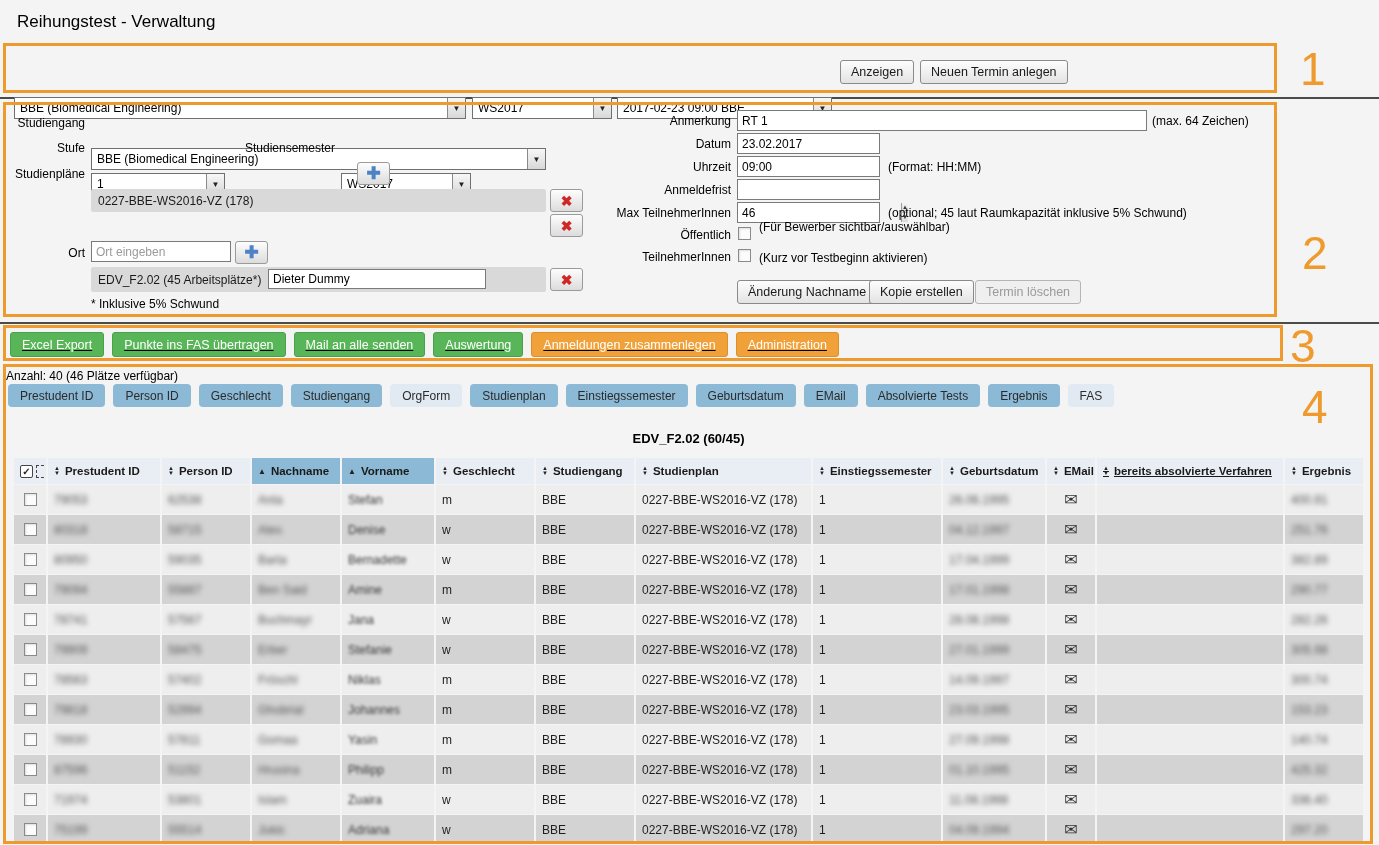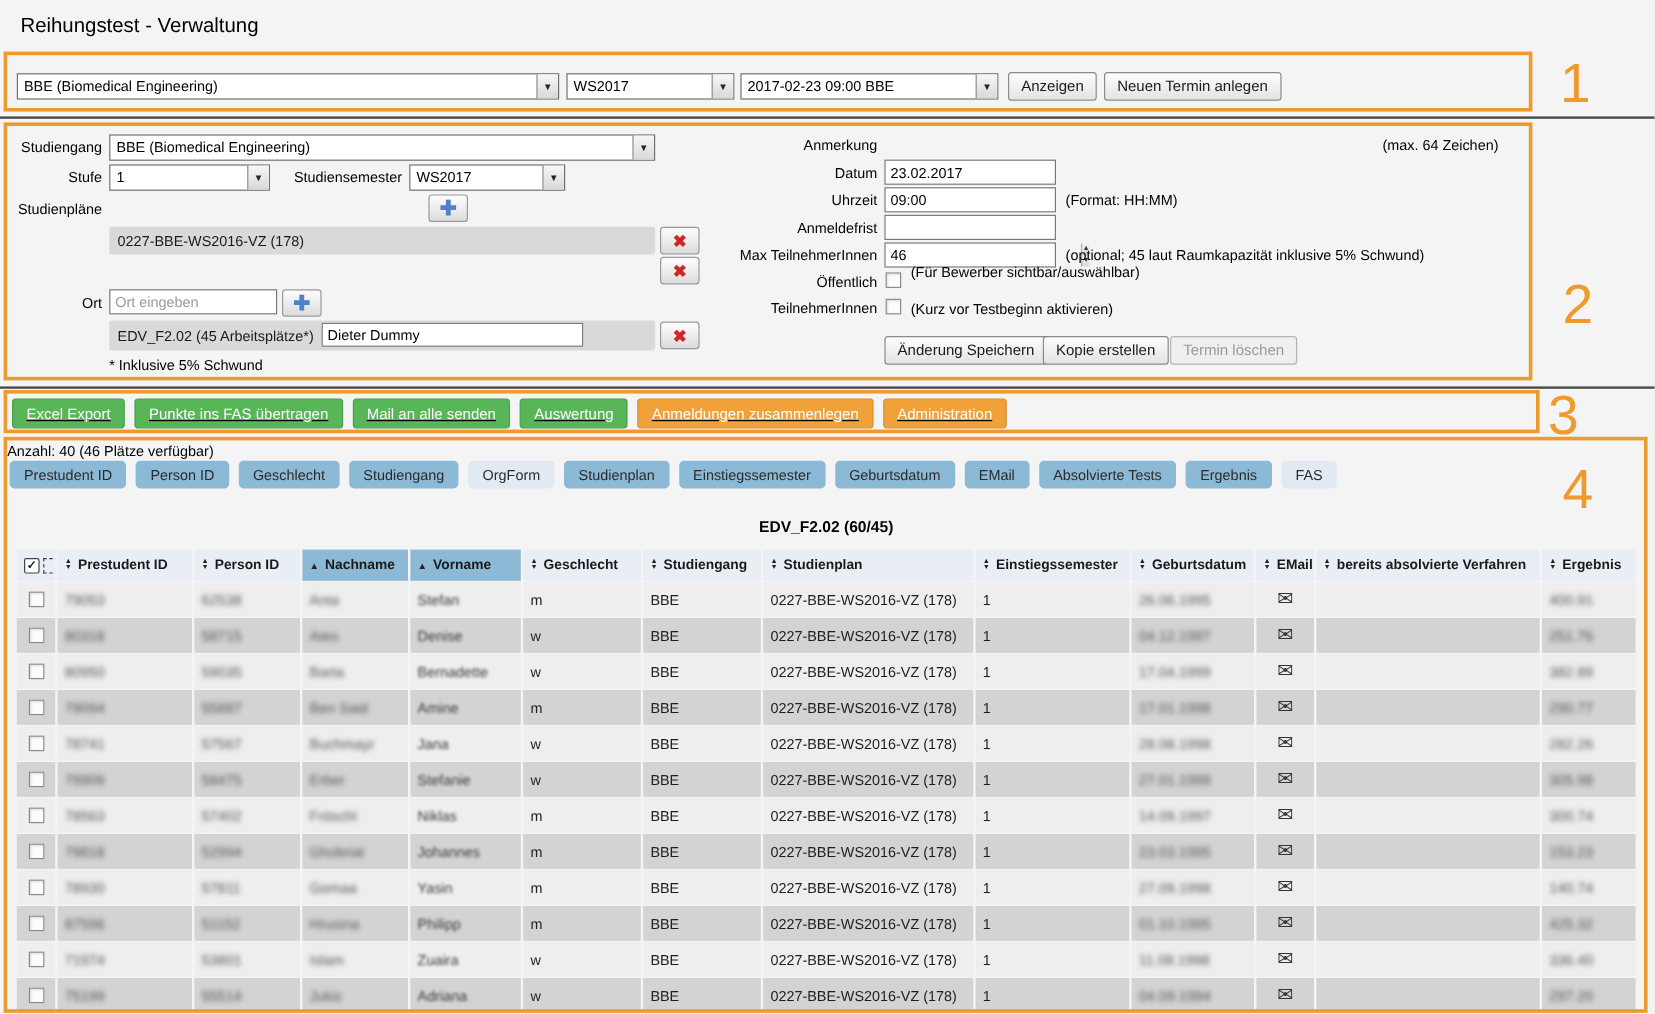--- a/index.html
+++ b/index.html
@@ -7,21 +7,21 @@
   .page { position:relative; width:1379px; height:845px; background:#f4f4f4; overflow:hidden; font-size:12px; color:#000; }
   .page-title { position:absolute; left:17px; top:12px; font-size:17px; color:#000; }
 
   .hline { position:absolute; left:0; width:1379px; height:2px; background:#4b4b4b; }
 
   
   .obox { position:absolute; border:3px solid #ee9a2d; pointer-events:none; z-index:8; }
   .onum { position:absolute; color:#ee9a2d; font-size:46px; line-height:1; z-index:9; pointer-events:none; }
 
   
-  .sel { position:absolute; height:22px; background:#fff; border:1px solid #707070; display:flex; align-items:center; cursor:pointer; }
+  .sel { position:absolute; height:22px; background:#fff; border:1px solid #707070; display:flex; align-items:center; cursor:pointer;margin-top:36px; }
   .sel-text { flex:1; padding-left:5px; font-size:12px; white-space:nowrap; overflow:hidden; }
   .sel-btn { width:18px; height:100%; border-left:1px solid #8a8a8a; background:linear-gradient(#f7f7f7,#d8d8d8); display:flex; align-items:center; justify-content:center; font-size:8px; color:#222; }
 
   
   .inp { position:absolute; height:21px; border:1px solid #7a7a7a; background:#fff; font-family:"Liberation Sans",sans-serif; font-size:12px; padding:0 4px; color:#000; }
   .inp::placeholder { color:#9a9a9a; }
   .spinwrap { position:absolute; height:21px; border:1px solid #7a7a7a; background:#fff; display:flex; }
   .spinwrap input { flex:1; border:0; outline:0; font-family:"Liberation Sans",sans-serif; font-size:12px; padding:0 4px; background:transparent; }
   .spin { width:16px; border-left:1px solid #9a9a9a; display:flex; flex-direction:column; }
   .spin i { flex:1; font-style:normal; font-size:6px; line-height:9px; text-align:center; color:#333; background:linear-gradient(#f5f5f5,#d9d9d9); border-bottom:1px solid #bbb; cursor:pointer; }
@@ -142,20 +142,21 @@
     <span>EDV_F2.02 (45 Arbeitsplätze*)</span>
   </div>
   <input class="inp" style="left: 268px; top: 269px; width: 218px; height: 20px;" value="Dieter Dummy">
   <div class="icobtn" style="left:550px;top:268px;">
       <span class="xmark">✖</span>
     </div>
 
   <div class="note" style="left:91px;top:297px;">* Inklusive 5% Schwund</div>
 
   <div class="lbl" style="left:591px;top:114px;width:140px;">Anmerkung</div>
+  <input class="inp" style="left: 737px; top: 110px; width: 410px;" value="RT 1">
   <div class="note" style="left:1152px;top:114px;">(max. 64 Zeichen)</div>
 
   <div class="lbl" style="left:591px;top:137px;width:140px;">Datum</div>
   <input class="inp" style="left: 737px; top: 133px; width: 143px;" value="23.02.2017">
 
   <div class="lbl" style="left:591px;top:160px;width:140px;">Uhrzeit</div>
   <input class="inp" style="left: 737px; top: 156px; width: 143px;" value="09:00">
   <div class="note" style="left:888px;top:160px;">(Format: HH:MM)</div>
 
   <div class="lbl" style="left:591px;top:183px;width:140px;">Anmeldefrist</div>
@@ -172,21 +173,21 @@
   <div class="note" style="left:888px;top:206px;">(optional; 45 laut Raumkapazität inklusive 5% Schwund)</div>
 
   <div class="lbl" style="left:591px;top:228px;width:140px;">Öffentlich</div>
   <span class="cb" style="left:738px;top:227px;"></span>
   <div class="note" style="left:759px;top:220px;">(Für Bewerber sichtbar/auswählbar)</div>
 
   <div class="lbl" style="left:591px;top:250px;width:140px;">TeilnehmerInnen</div>
   <span class="cb" style="left:738px;top:249px;"></span>
   <div class="note" style="left:759px;top:251px;">(Kurz vor Testbeginn aktivieren)</div>
 
-  <div class="btn" style="left:737px;top:280px;">Änderung Speichern</div>
+  <div class="btn" style="left:737px;top:280px;">Änderung Nachname</div>
   <div class="btn" style="left:869px;top:280px;">Kopie erstellen</div>
   <div class="btn disabled" style="left:975px;top:280px;">Termin löschen</div>
 
   <div class="actions">
       <div class="abtn green">Excel Export</div>
       <div class="abtn green">Punkte ins FAS übertragen</div>
       <div class="abtn green">Mail an alle senden</div>
       <div class="abtn green">Auswertung</div>
       <div class="abtn orange">Anmeldungen zusammenlegen</div>
       <div class="abtn orange">Administration</div>
@@ -273,21 +274,21 @@
           </span>
           <span>Geburtsdatum</span>
         </div>
         <div class="th" style="width: 48px;">
           <span class="sortud">
             <i>▲</i>
             <i>▼</i>
           </span>
           <span>EMail</span>
         </div>
-        <div class="th" style="width: 186px;">
+        <div class="th" style="width: 186px; text-decoration: underline;">
           <span class="sortud">
             <i>▲</i>
             <i>▼</i>
           </span>
           <span>bereits absolvierte Verfahren</span>
         </div>
         <div class="th" style="width: 78px;">
           <span class="sortud">
             <i>▲</i>
             <i>▼</i>

